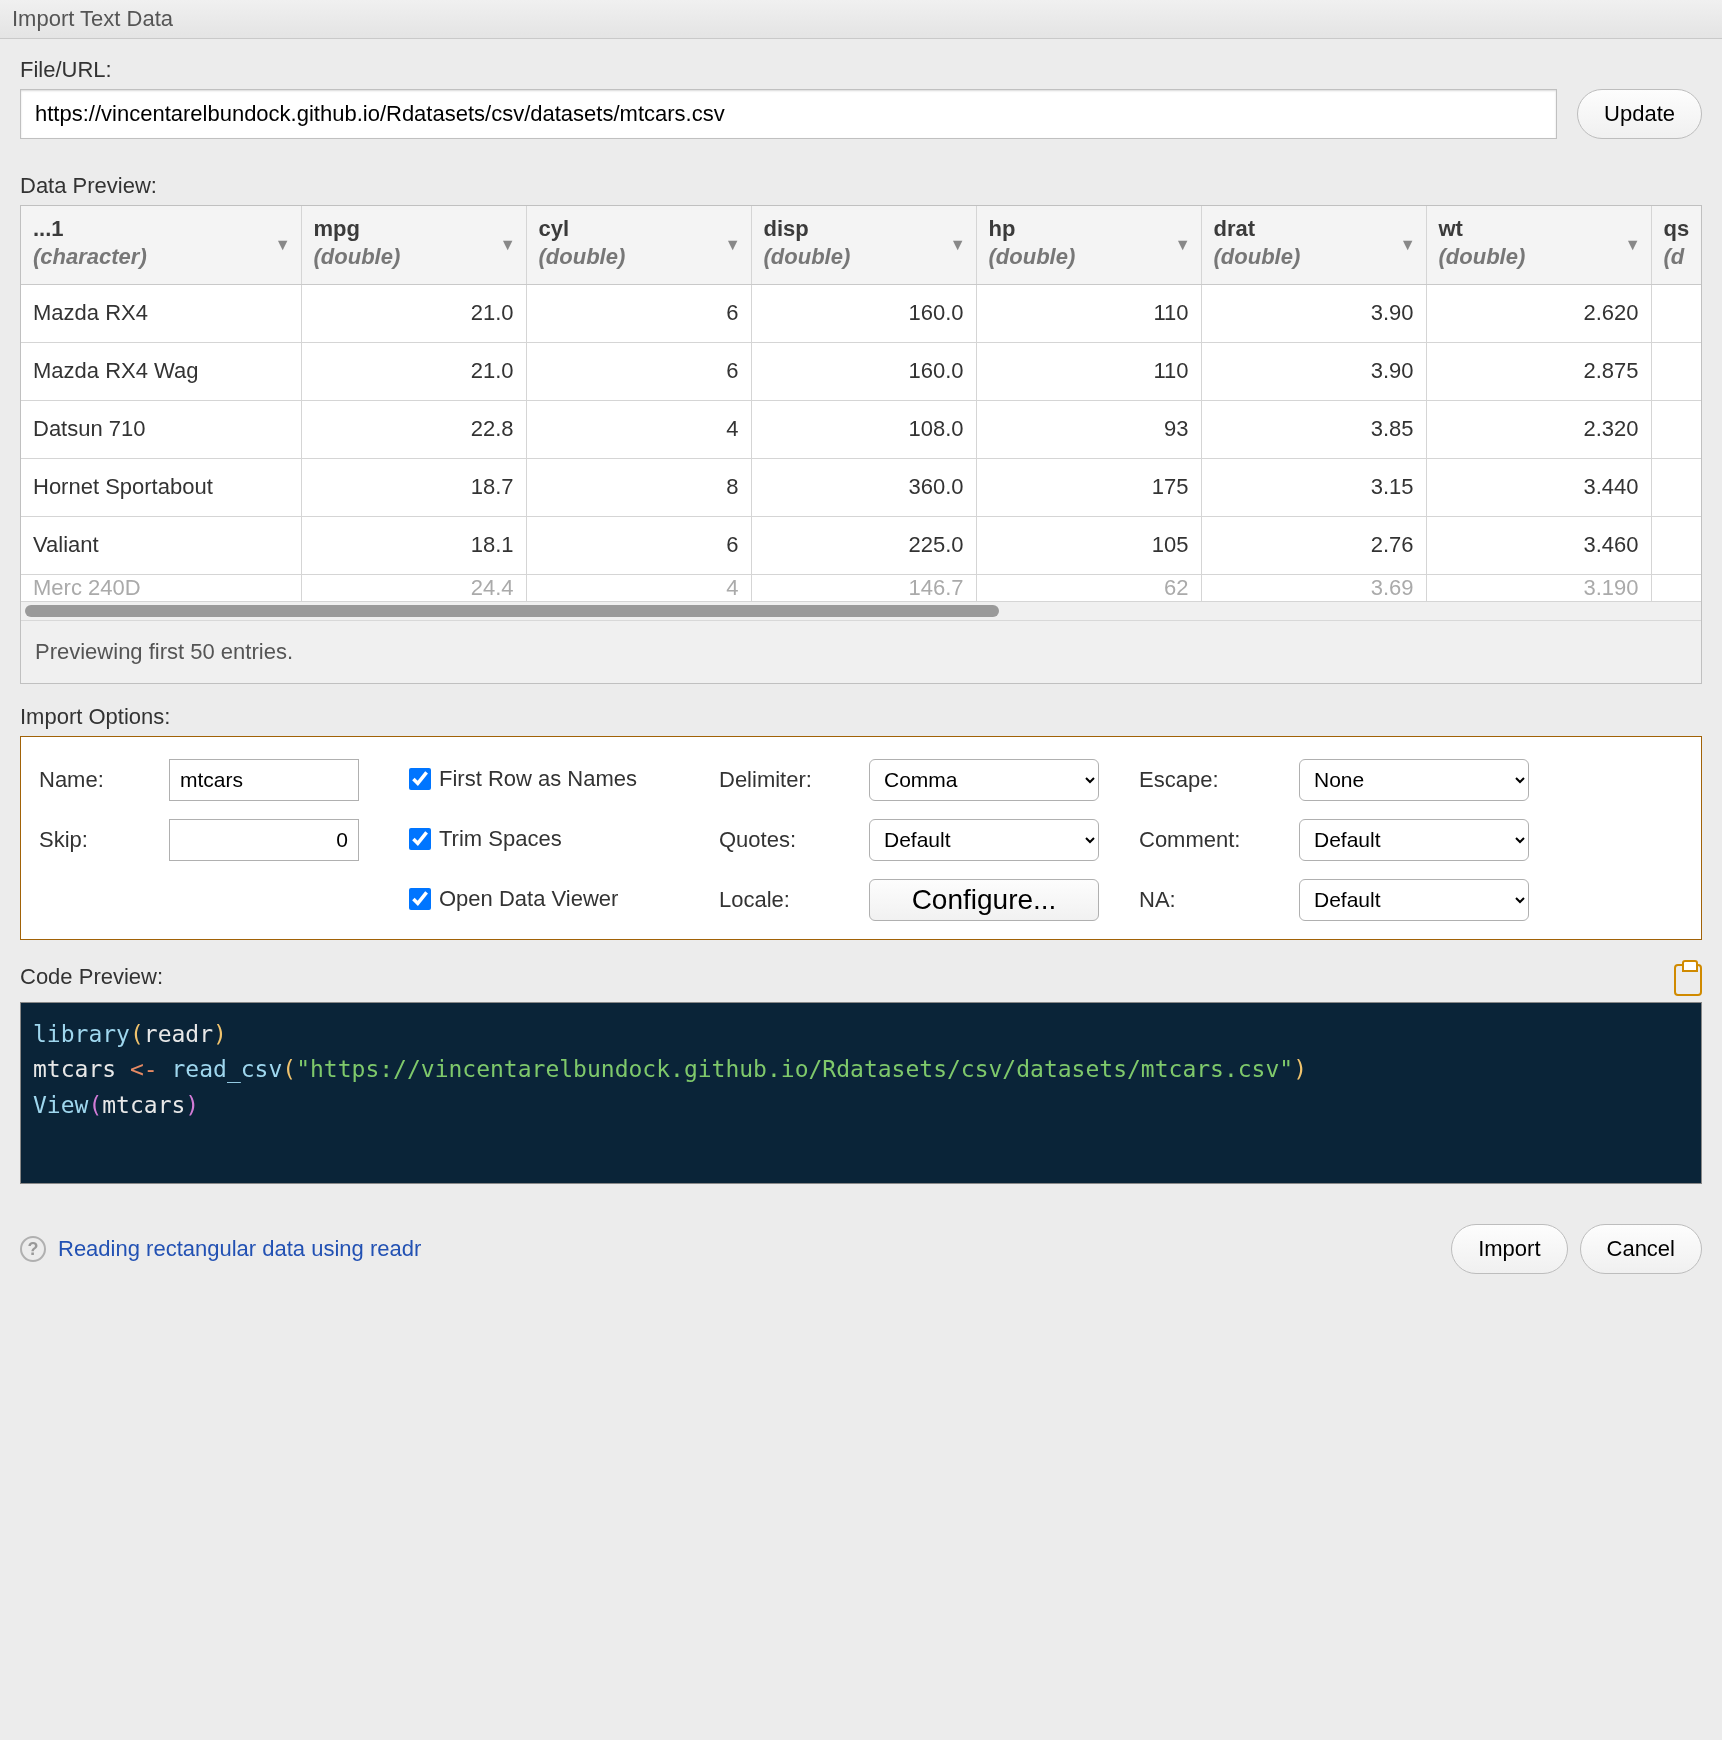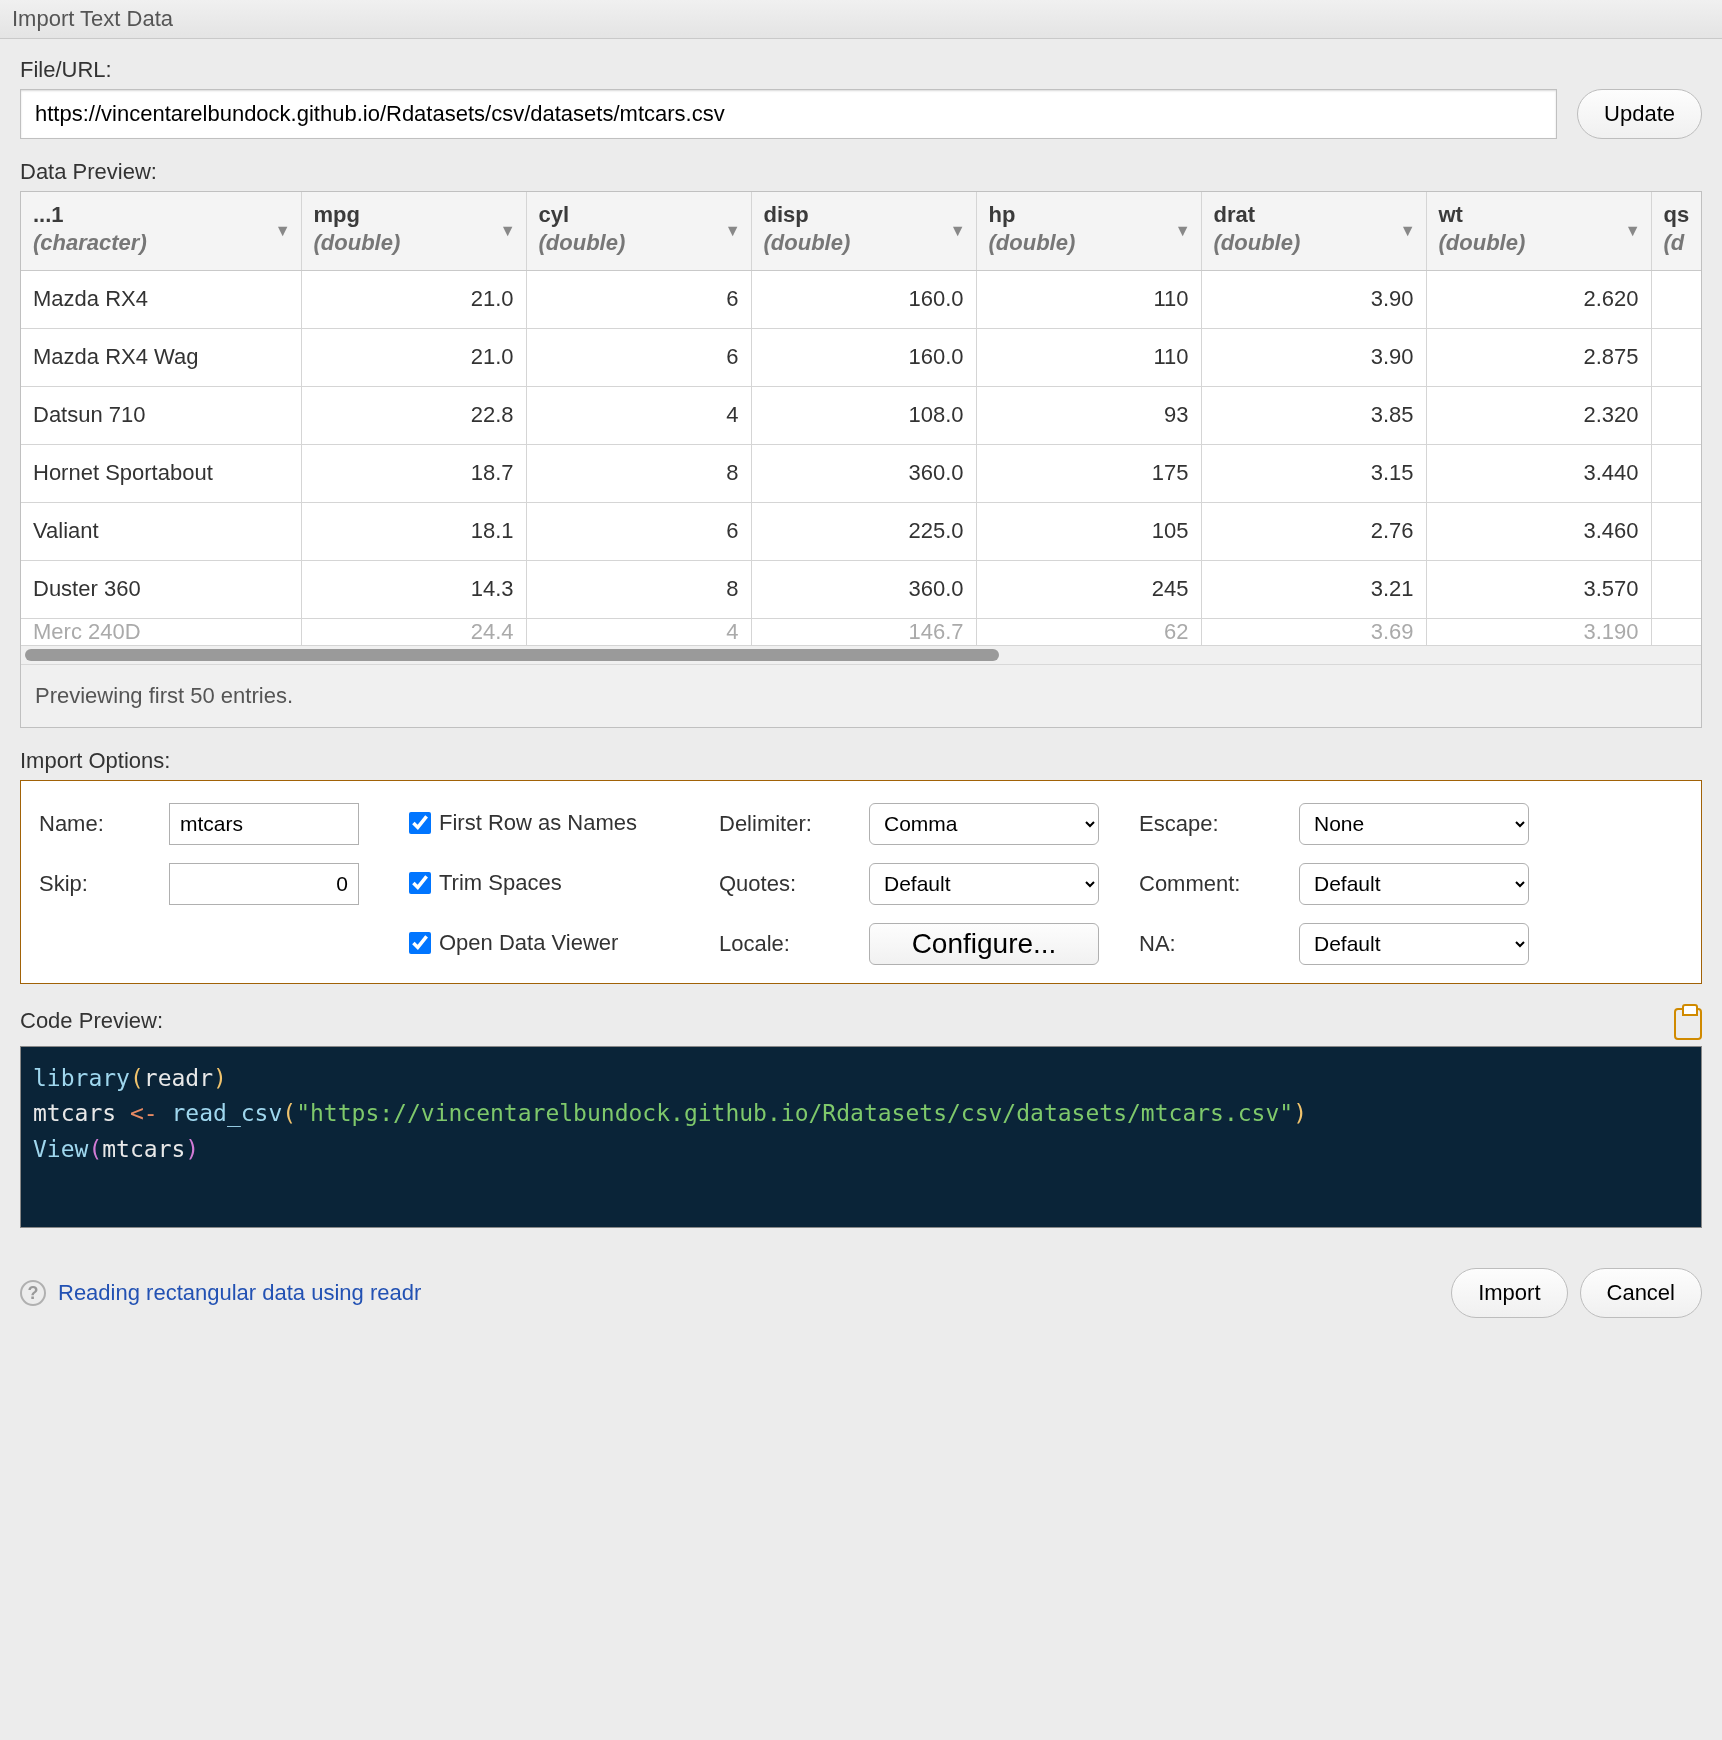--- a/index.html
+++ b/index.html
@@ -23,21 +23,21 @@
   }
   .section-label {
     font-size: 22px;
     color: #333;
     margin-bottom: 6px;
   }
   .url-row {
     display: flex;
     gap: 20px;
     align-items: center;
-    margin-bottom: 20px;
+    margin-bottom: 34px;
   }
   .url-input {
     flex: 1;
     height: 50px;
     padding: 0 14px;
     font-size: 22px;
     background: #fff;
     border: 1px solid #c0c0c0;
     box-shadow: inset 0 1px 2px rgba(0,0,0,0.15);
   }
@@ -314,30 +314,20 @@
             <tr>
               <td class="txt">Valiant</td>
               <td class="num">18.1</td>
               <td class="num">6</td>
               <td class="num">225.0</td>
               <td class="num">105</td>
               <td class="num">2.76</td>
               <td class="num">3.460</td>
               <td class="num"></td>
             </tr>
-            <tr>
-              <td class="txt">Duster 360</td>
-              <td class="num">14.3</td>
-              <td class="num">8</td>
-              <td class="num">360.0</td>
-              <td class="num">245</td>
-              <td class="num">3.21</td>
-              <td class="num">3.570</td>
-              <td class="num"></td>
-            </tr>
             <tr class="partial-row" style="height: 24px;">
               <td class="txt" style="height: 24px; padding-top: 0px; padding-bottom: 0px; overflow: hidden;">Merc 240D</td>
               <td class="num" style="height: 24px; padding-top: 0px; padding-bottom: 0px; overflow: hidden;">24.4</td>
               <td class="num" style="height: 24px; padding-top: 0px; padding-bottom: 0px; overflow: hidden;">4</td>
               <td class="num" style="height: 24px; padding-top: 0px; padding-bottom: 0px; overflow: hidden;">146.7</td>
               <td class="num" style="height: 24px; padding-top: 0px; padding-bottom: 0px; overflow: hidden;">62</td>
               <td class="num" style="height: 24px; padding-top: 0px; padding-bottom: 0px; overflow: hidden;">3.69</td>
               <td class="num" style="height: 24px; padding-top: 0px; padding-bottom: 0px; overflow: hidden;">3.190</td>
               <td style="height: 24px;"></td>
             </tr>

